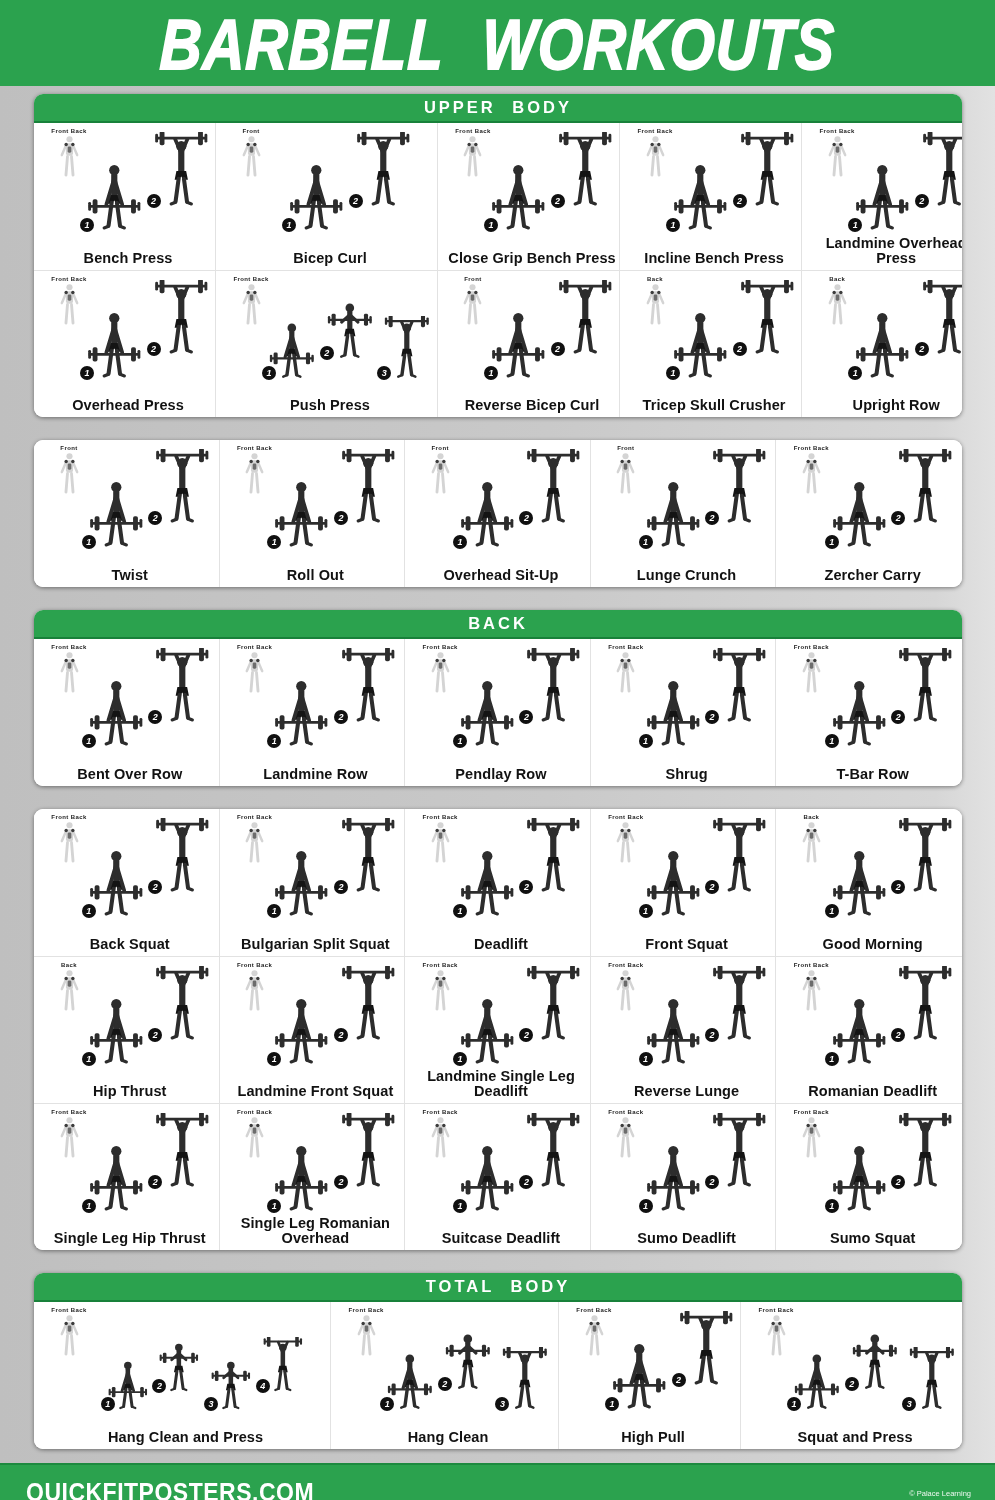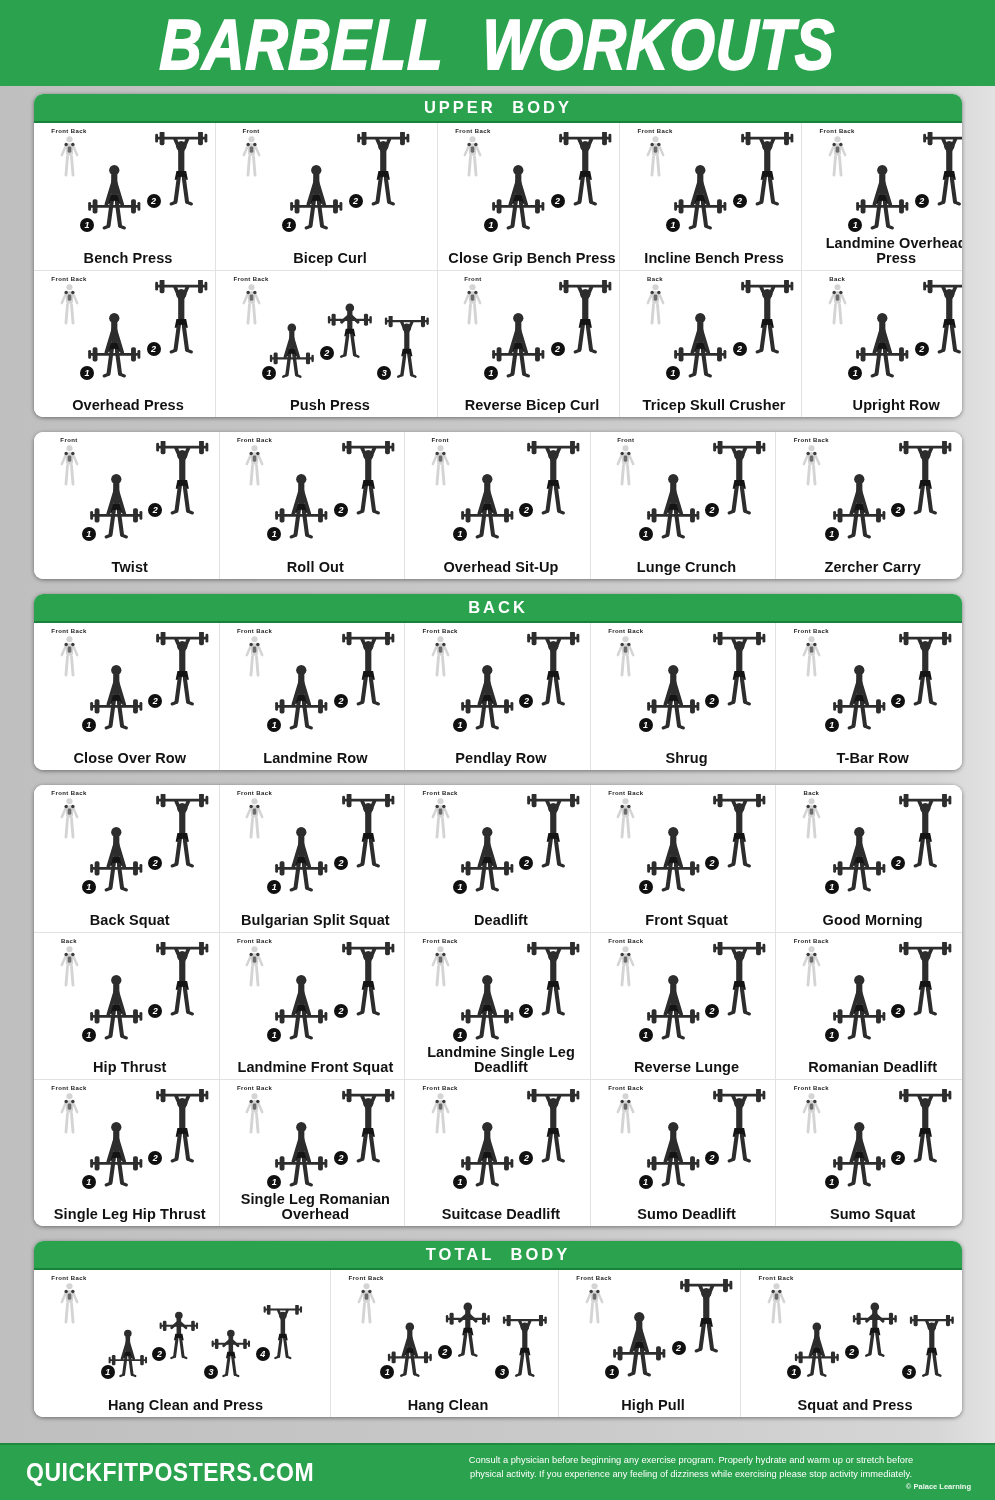--- a/index.html
+++ b/index.html
@@ -13,22 +13,22 @@
     flex:none;height:86px;background:#2ba24e;
     display:flex;align-items:center;justify-content:center;
   }
   .poster-title{
     margin:0;color:#fff;font-size:58px;font-weight:bold;font-style:italic;
     letter-spacing:1px;word-spacing:22px;white-space:nowrap;
     transform:scaleY(1.22) skewX(-2deg);
     -webkit-text-stroke:1.6px #ffffff;
   }
   main{
-    flex:1;display:flex;flex-direction:column;gap:15px;
-    padding:8px 33px 6px 34px;
+    flex:1;display:flex;flex-direction:column;gap:23px;
+    padding:8px 33px 14px 34px;
   }
   .panel{
     flex:none;background:#fff;border-radius:9px;overflow:hidden;
     box-shadow:0 1px 4px rgba(0,0,0,.45);
   }
   .panel-bar{
     height:27px;background:#2ba24e;border-bottom:2px solid #18813a;
     display:flex;align-items:center;justify-content:center;
     color:#fff;font-weight:bold;font-size:16.5px;
     letter-spacing:3px;word-spacing:9px;
@@ -69,21 +69,21 @@
     border-top:2px solid #1d8a3f;
     display:flex;align-items:center;justify-content:space-between;
     padding:0 24px 0 26px;box-sizing:border-box;
   }
   .site-name{
     color:#fff;font-weight:bold;font-size:23px;letter-spacing:.5px;
     transform:scaleY(1.12);
   }
   .footer-right{width:560px;}
   .disclaimer{color:#fff;font-size:9.3px;line-height:1.45;text-align:center;margin:0;}
-  .copyright{display:block;color:#eef8f1;font-size:7.5px;text-align:right;margin-top:1px;font-weight:bold;}
+  .copyright{display:block;color:#eef8f1;font-size:7.5px;text-align:right;margin-top:1px;}
 </style>
 </head>
 <body>
 
 <header class="top-banner">
   <h1 class="poster-title">BARBELL WORKOUTS</h1>
 </header>
 
 <main>
     <section class="panel">
@@ -889,21 +889,21 @@
                 <path d="M32 24 L25 8 M32 24 L39 8" stroke="#2d2d2d" stroke-width="4.2" stroke-linecap="round" fill="none"></path>
                 <path d="M3 7 L61 7" stroke="#2d2d2d" stroke-width="3"></path>
                 <rect x="7.5" y="-1" width="5.5" height="16" rx="2" fill="#2d2d2d"></rect>
                 <rect x="51" y="-1" width="5.5" height="16" rx="2" fill="#2d2d2d"></rect>
                 <rect x="2.5" y="2" width="3.2" height="10" rx="1.5" fill="#2d2d2d"></rect>
                 <rect x="58.3" y="2" width="3.2" height="10" rx="1.5" fill="#2d2d2d"></rect>
               </svg>
               <span class="badge">2</span>
             </div>
           </div>
-          <div class="ex-name">Close Over Row</div>
+          <div class="ex-name">Bent Over Row</div>
         </div>
         <div class="cell b-right">
           <div class="muscle">
             <div class="muscle-label">Front Back</div>
             <svg width="27" height="44" viewBox="0 0 27 46">
               <circle cx="13.5" cy="4.5" r="3.2" fill="#d4d4d4"></circle>
               <rect x="9.8" y="8.6" width="7.4" height="13" rx="2.6" fill="#d4d4d4"></rect>
               <path d="M10 10.5 L5.5 21 M17 10.5 L21.5 21" stroke="#d4d4d4" stroke-width="2.6" stroke-linecap="round" fill="none"></path>
               <path d="M11.4 22.5 L9.8 42 M15.6 22.5 L17.2 42" stroke="#d4d4d4" stroke-width="3" stroke-linecap="round" fill="none"></path>
               <circle cx="10" cy="10" r="1.8" fill="#3c3c3c"></circle>
@@ -2098,17 +2098,15 @@
           </div>
           <div class="ex-name">Squat and Press</div>
         </div>
       </div>
     </section>
   </main>
 
 <footer>
   <div class="site-name">QUICKFITPOSTERS.COM</div>
   <div class="footer-right">
-    <p class="disclaimer"><span>Consult a physician before beginning any exercise program. Properly hydrate and warm up or stretch before</span><br>
-    <span>physical activity. If you experience any feeling of dizziness while exercising please stop activity immediately.</span></p>
     <span class="copyright">© Palace Learning</span>
   </div>
 </footer>
 
 </body></html>

